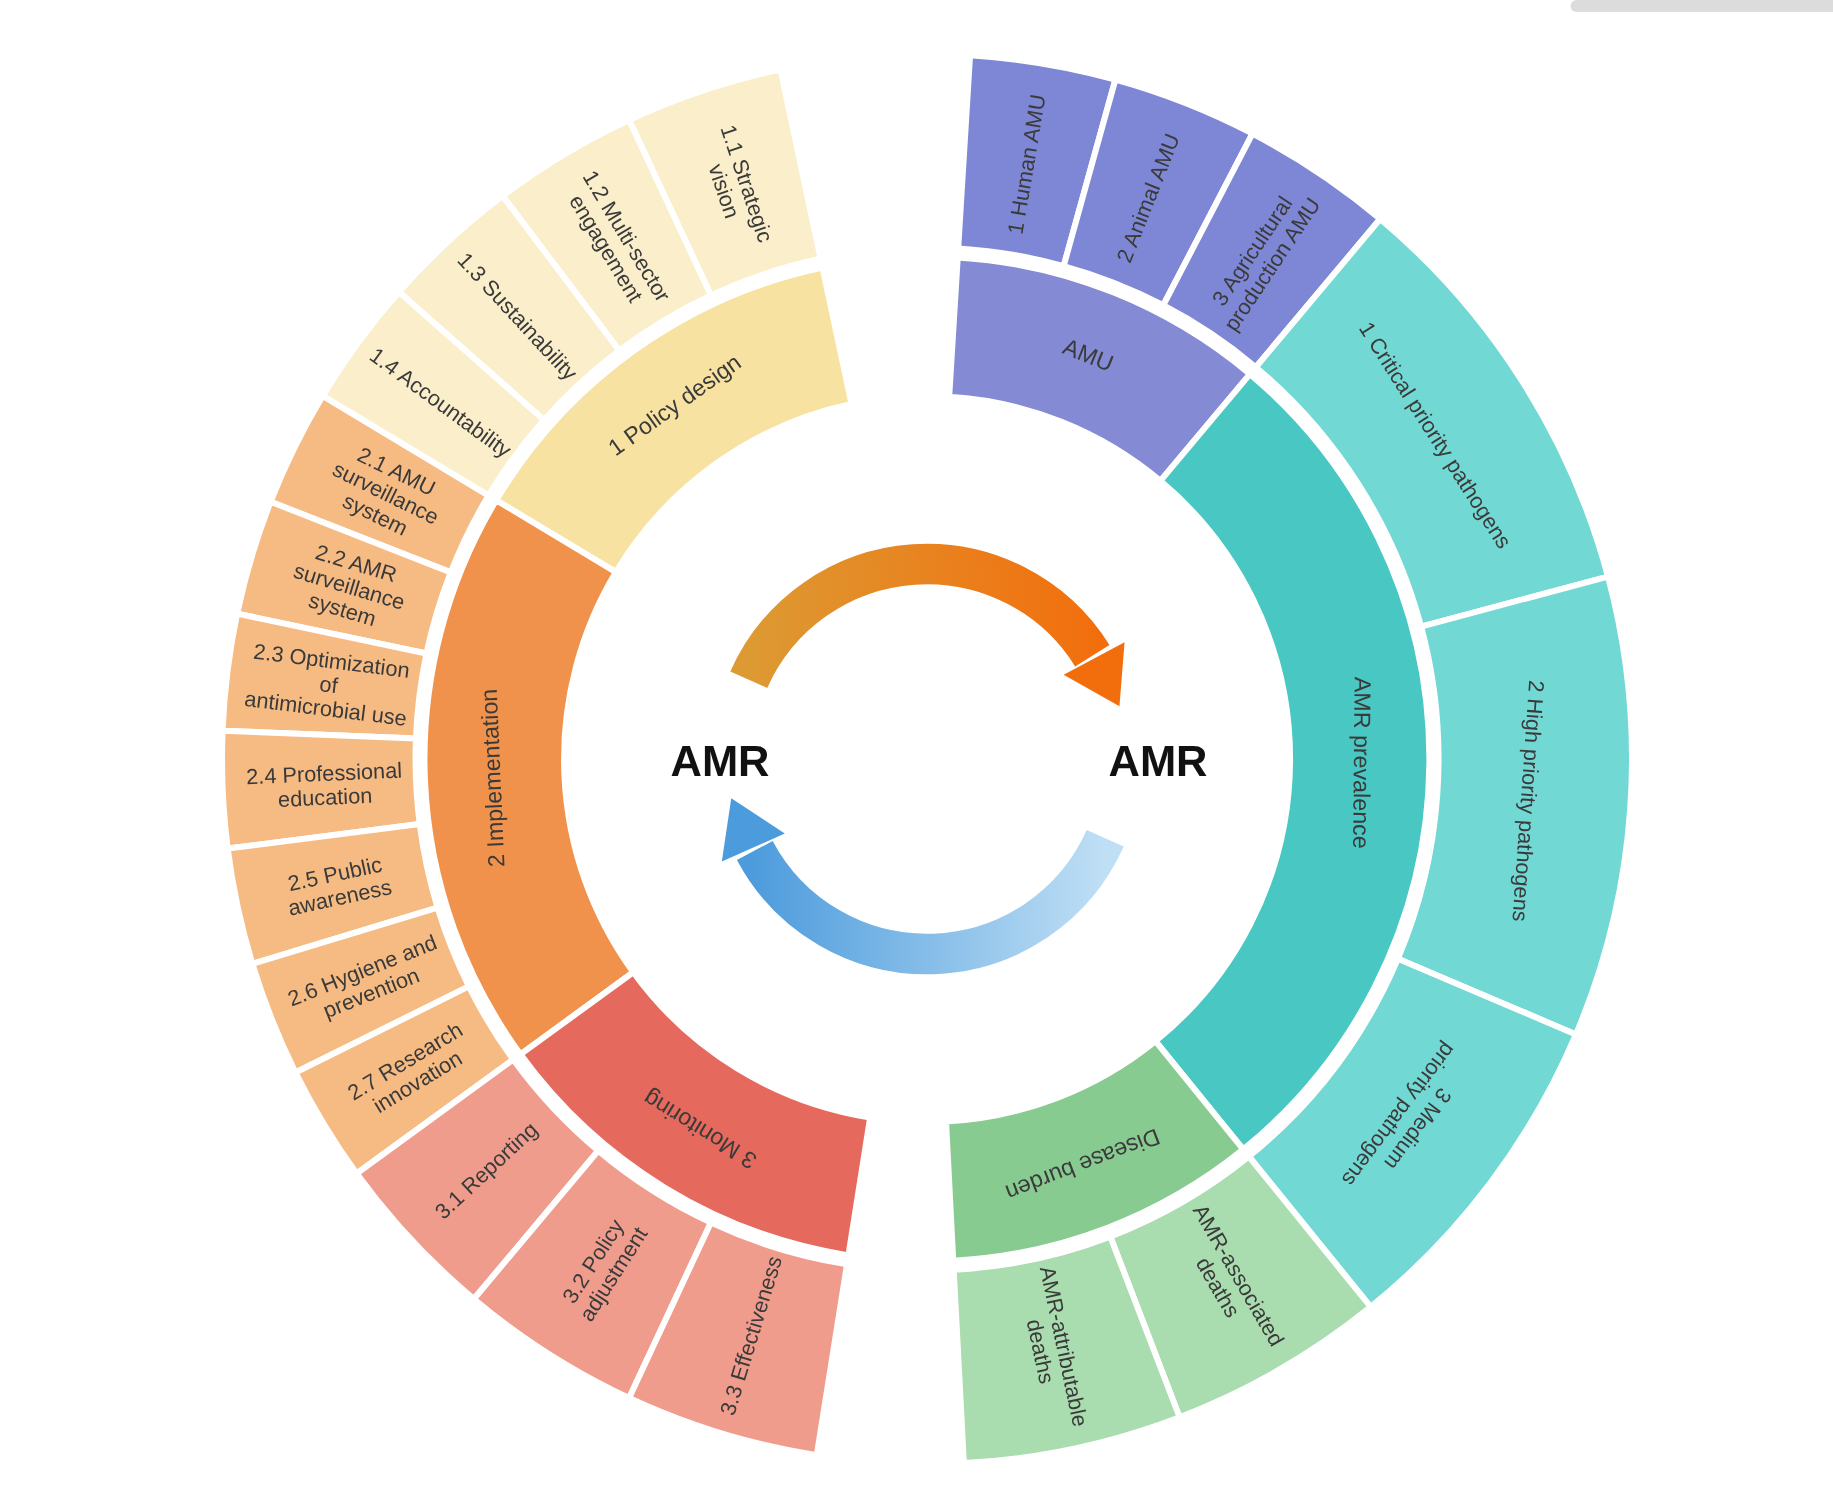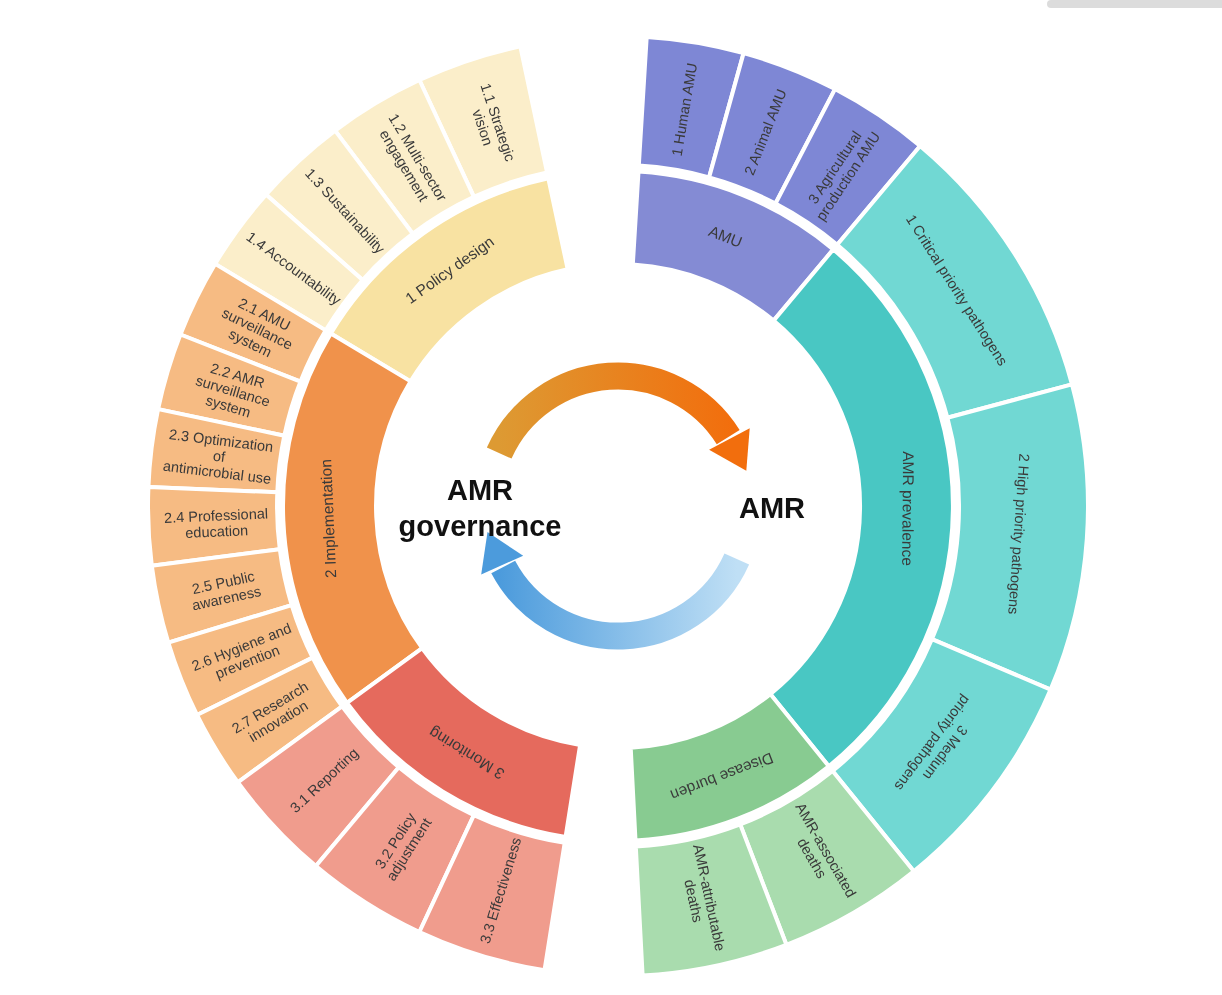--- a/index.html
+++ b/index.html
@@ -85,21 +85,20 @@
         </linearGradient>
       </defs>
       <path d="M499.2 453.1 A130 130 0 0 1 728.2 437.1" fill="none" stroke="url(#grad-top)" stroke-width="27"></path>
       <polygon points="746.3,470.8 709.1,449.8 749.7,428.2" fill="#F26E0D"></polygon>
       <path d="M736.8 558.9 A130 130 0 0 1 503.2 567.0" fill="none" stroke="url(#grad-bottom)" stroke-width="27"></path>
       <polygon points="487.5,532.1 523.2,555.7 481.2,574.4" fill="#4C9BDC"></polygon>
     </svg>
 
   <div id="center-left" class="center-label" style="color: rgb(17, 17, 17);">
     <div class="l">AMR</div>
-    <div class="l">governance</div>
   </div>
 
   <div id="center-right" class="center-label" style="color: rgb(17, 17, 17);">
     <div class="l">AMR</div>
   </div>
 
   <div id="artifact" style="background: rgb(220, 220, 220);"></div>
 </div>
 
 </body></html>

